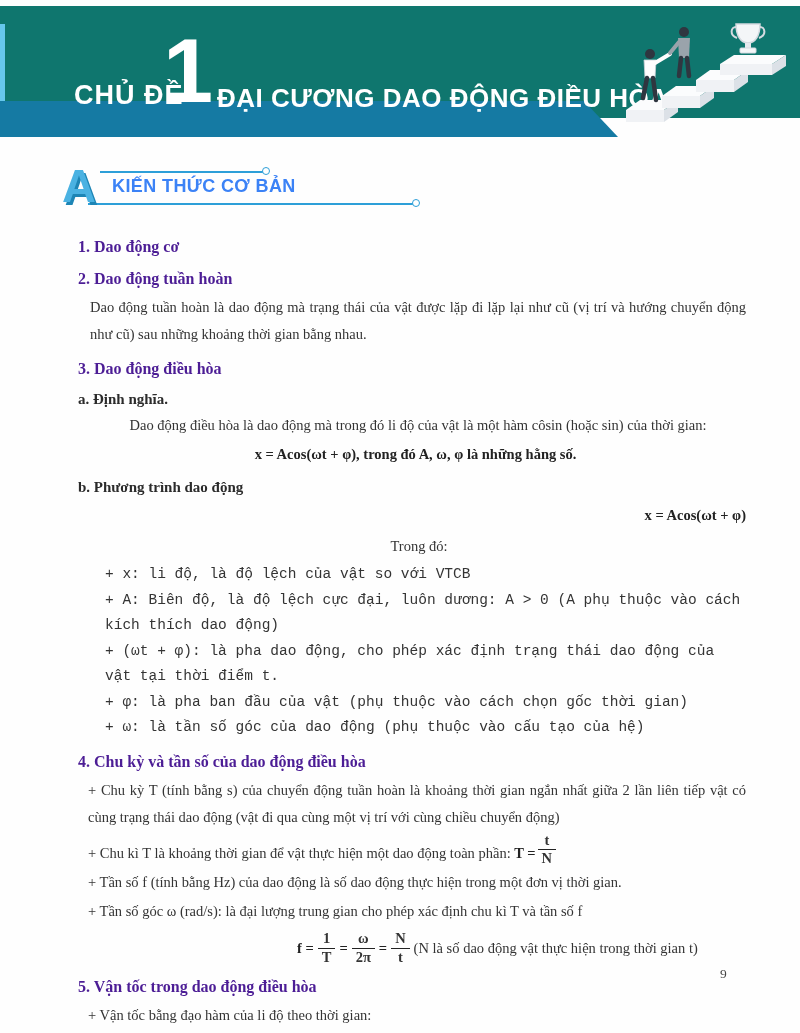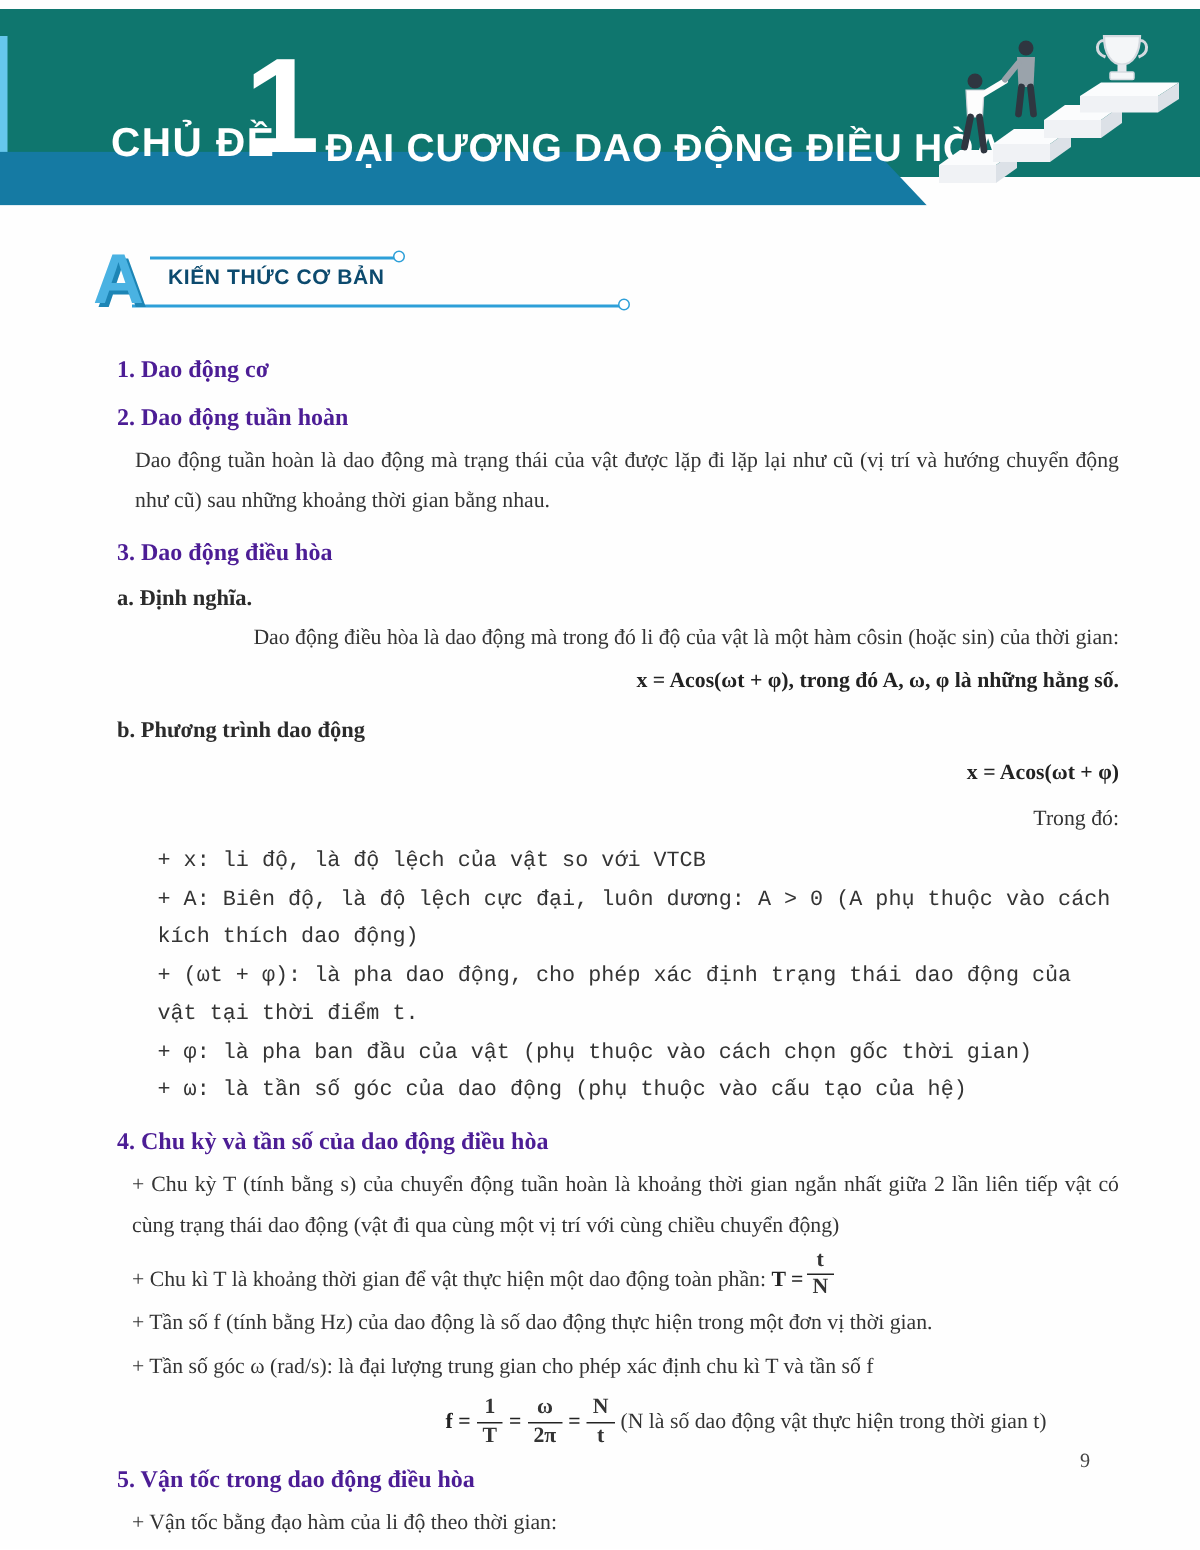--- a/index.html
+++ b/index.html
@@ -18,35 +18,35 @@
   .banner .chaptitle{position:absolute;left:217px;top:77px;color:#ffffff;
         font-family:"Liberation Sans",sans-serif;font-weight:bold;font-size:26px;letter-spacing:0.5px;}
   .illus{position:absolute;left:612px;top:12px;}
 
   
   .kb{position:absolute;left:62px;top:162px;width:420px;height:60px;}
   .kb-a{position:absolute;left:0;top:0;font-family:"Liberation Sans",sans-serif;
         font-weight:bold;font-size:47px;line-height:1;color:#4ab2e2;
         text-shadow:2.5px 2.5px 0 #1d85b5;}
   .kb-title{position:absolute;left:50px;top:14px;font-family:"Liberation Sans",sans-serif;
-        font-weight:bold;font-size:14px;color:#0c4a6e;letter-spacing:0.4px;}
+        font-weight:bold;font-size:18px;color:#3b82f6;letter-spacing:0.4px;}
   .kb-line{position:absolute;height:2px;background:#2d9fd8;}
   .kb-line.top{left:38px;top:9px;width:164px;}
   .kb-line.bottom{left:26px;top:41px;width:326px;}
   .kb-ring{position:absolute;width:6px;height:6px;border:1.5px solid #2d9fd8;border-radius:50%;
         background:#fff;}
   .kb-ring.top{left:200px;top:5px;}
   .kb-ring.bottom{left:350px;top:37px;}
 
   
   .content{position:absolute;left:78px;top:226px;width:668px;font-size:14.5px;line-height:27px;}
   .h-blue{color:#4c1d95;font-weight:bold;font-size:16px;line-height:22px;margin:10px 0 4px 0;}
   .h-sub{font-weight:bold;font-size:15px;line-height:22px;margin:8px 0 2px 0;color:#2b2b2b;}
   .para{margin:2px 0 2px 12px;text-align:justify;}
-  .para.noj{text-align:right;}
+  .para.noj{text-align:center;}
   .bullets{margin:2px 0 0 27px;padding:0;list-style:none;line-height:25.5px;}
   .b-item{margin:0;font-family:Liberation Mono, monospace;}
   .b-para{margin:2px 0 2px 10px;text-align:justify;}
   .formula{font-weight:bold;color:#222;text-align:right;}
   .eq-center{margin:4px 0 4px 160px;font-weight:bold;}
   .frac{display:inline-block;vertical-align:middle;text-align:center;line-height:1.1;
         font-weight:bold;margin:0 2px;}
   .frac .num{display:block;border-bottom:1.6px solid #222;padding:0 4px 1px 4px;}
   .frac .den{display:block;padding:1px 4px 0 4px;}
   .freq-row{margin:6px 0 2px 219px;display:flex;align-items:center;gap:2px;}

